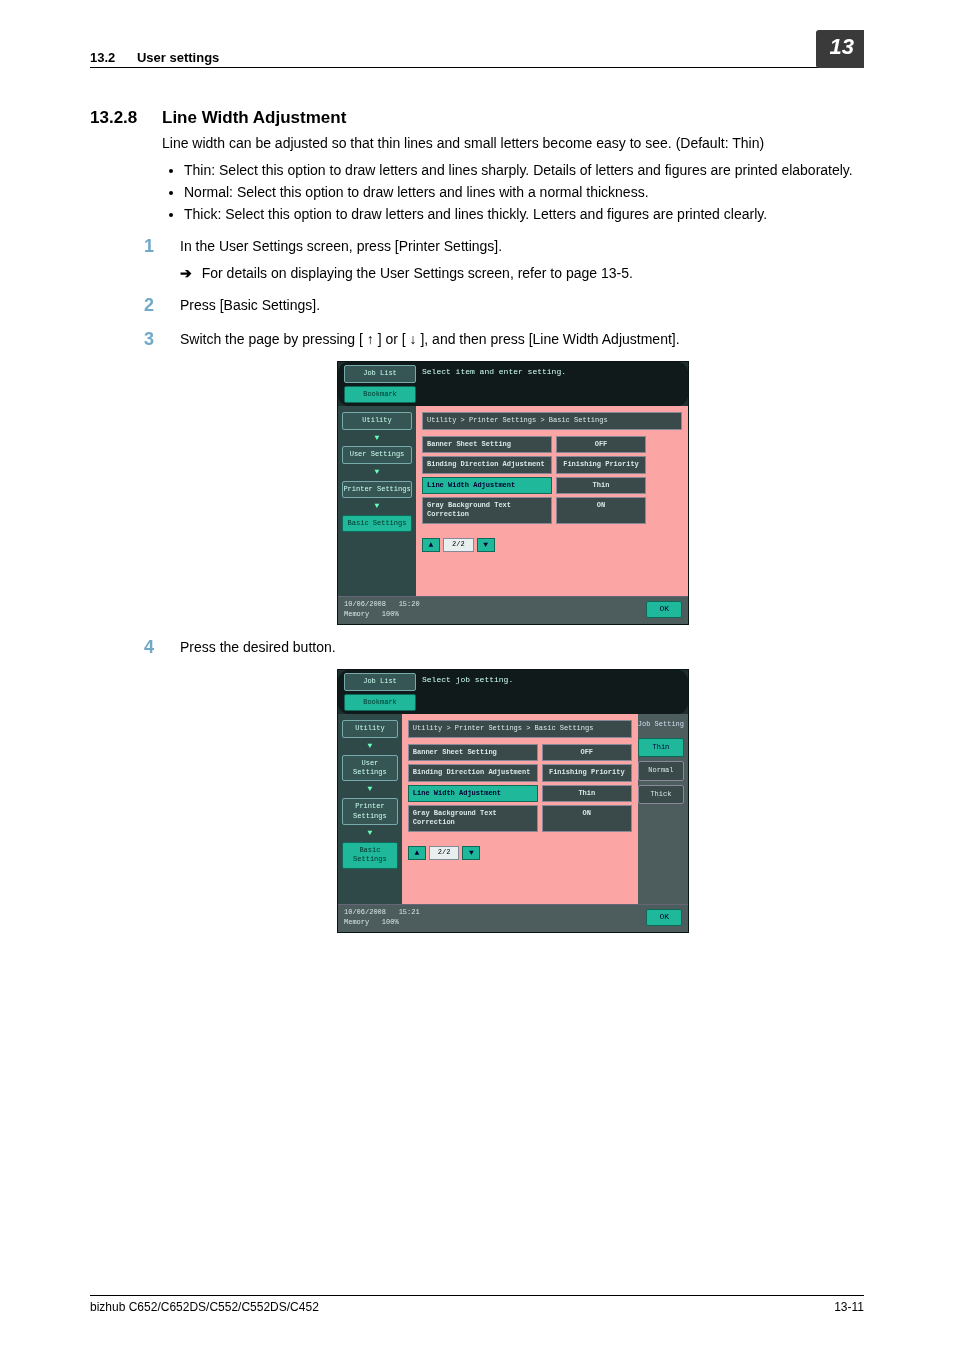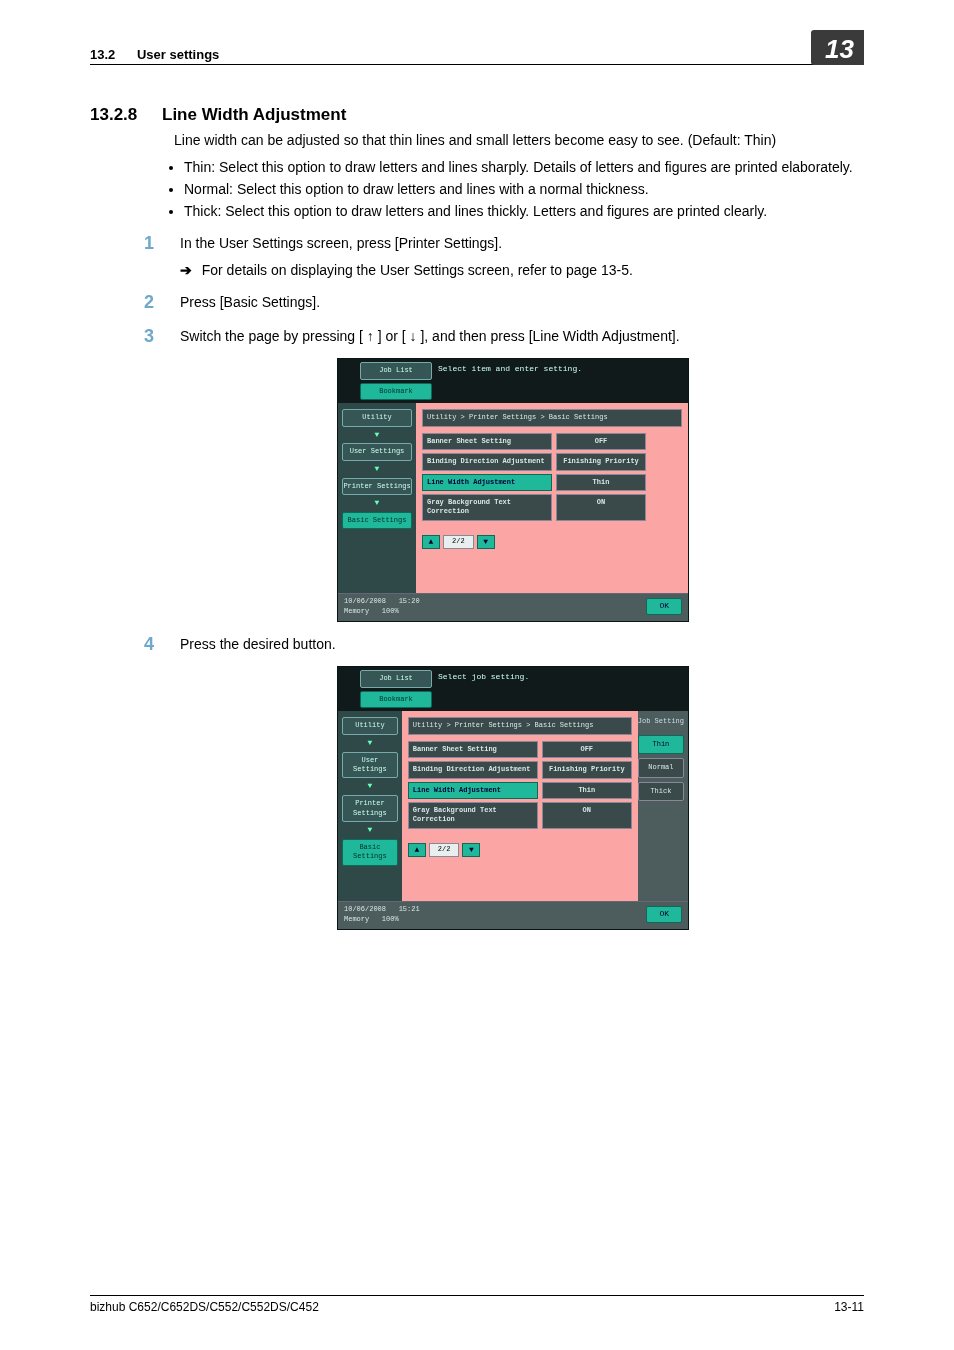--- a/index.html
+++ b/index.html
@@ -29,24 +29,24 @@
     font-size: 13px;
     font-weight: bold;
   }
   .hdr-num {
     display: inline-block;
     margin-right: 18px;
   }
   .chap-box {
     background: #3a3a3a;
     color: #fff;
-    font-size: 26px;
+    font-size: 22px;
     font-weight: bold;
     font-style: italic;
-    padding: 4px 10px 0 14px;
+    padding: 4px 10px 8px 14px;
     border-radius: 3px 0 0 3px;
     margin-bottom: -3px;
   }
   
   .sec-row {
     display: flex;
     margin-top: 40px;
   }
   .sec-num {
     width: 72px;
@@ -56,21 +56,21 @@
   .sec-title {
     font-size: 17px;
     font-weight: bold;
   }
   .body-col {
     margin-left: 72px;
     font-size: 14px;
     line-height: 1.35;
   }
   .body-col p {
-    margin: 6px 0 8px 12px;
+    margin: 6px 0 8px 0;
   }
   ul.opts {
     list-style: disc;
     padding-left: 22px;
     margin: 4px 0 10px 0;
   }
   ul.opts li {
     margin: 3px 0;
   }
   .step {
@@ -103,23 +103,24 @@
     margin: 10px auto 8px auto;
     background: #1e2f30;
     border: 1px solid #0a1414;
     font-family: "Courier New", monospace;
     font-size: 8px;
     color: #d8e6e6;
     position: relative;
   }
   .shot-hdr {
     background: #101a1a;
-    padding: 3px 22px;
+    padding: 3px 6px;
     color: #cfe;
     font-size: 8px;
+    border-radius: 11px;
   }
   .shot-body {
     display: flex;
     min-height: 190px;
   }
   .shot-left {
     width: 78px;
     background: #2f4848;
     padding: 6px 4px;
     display: flex;

